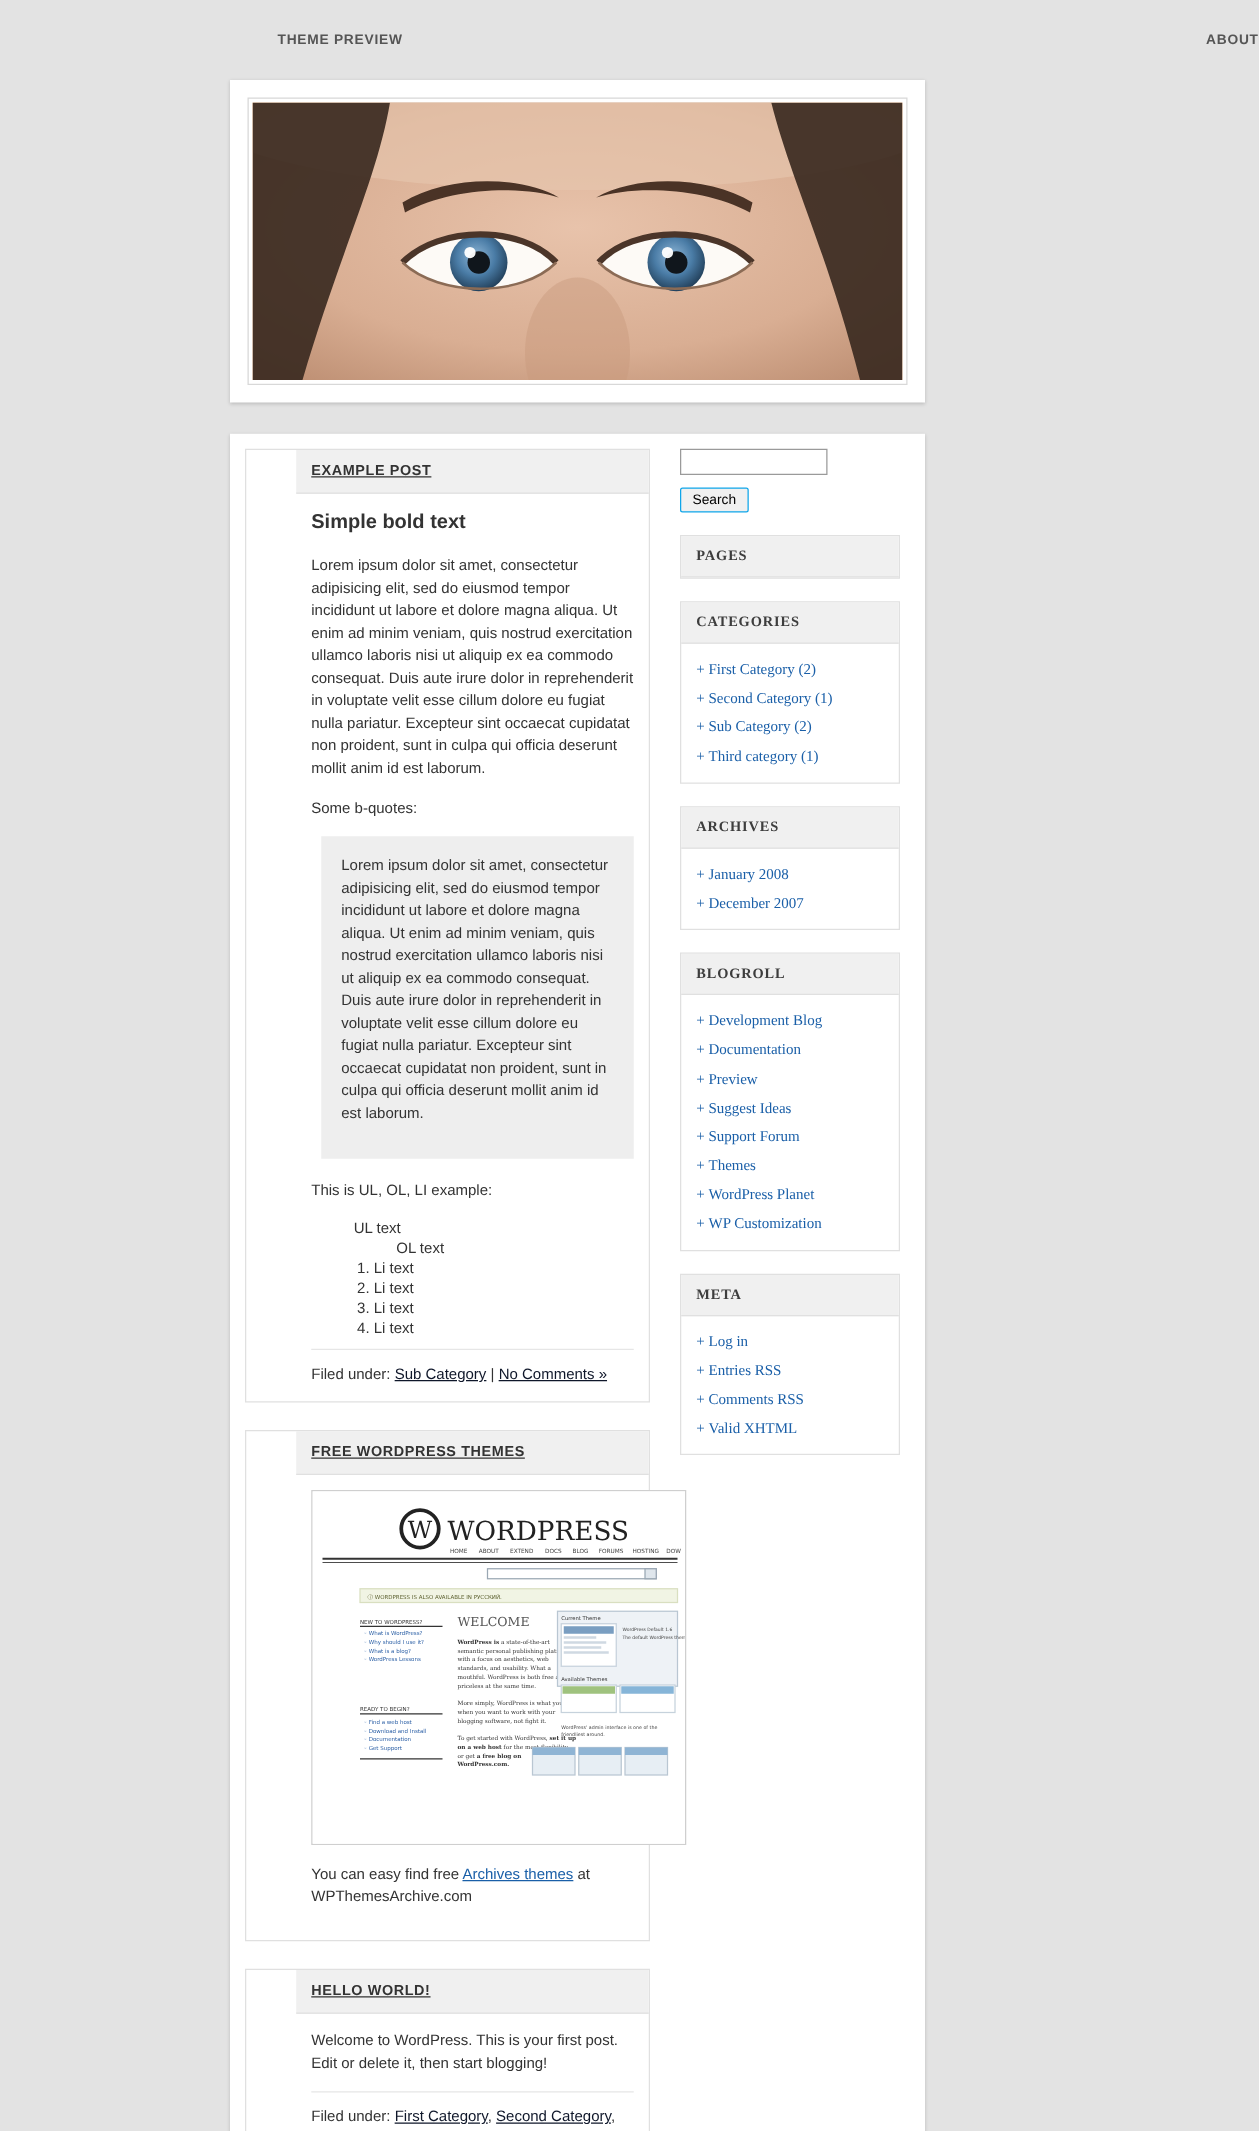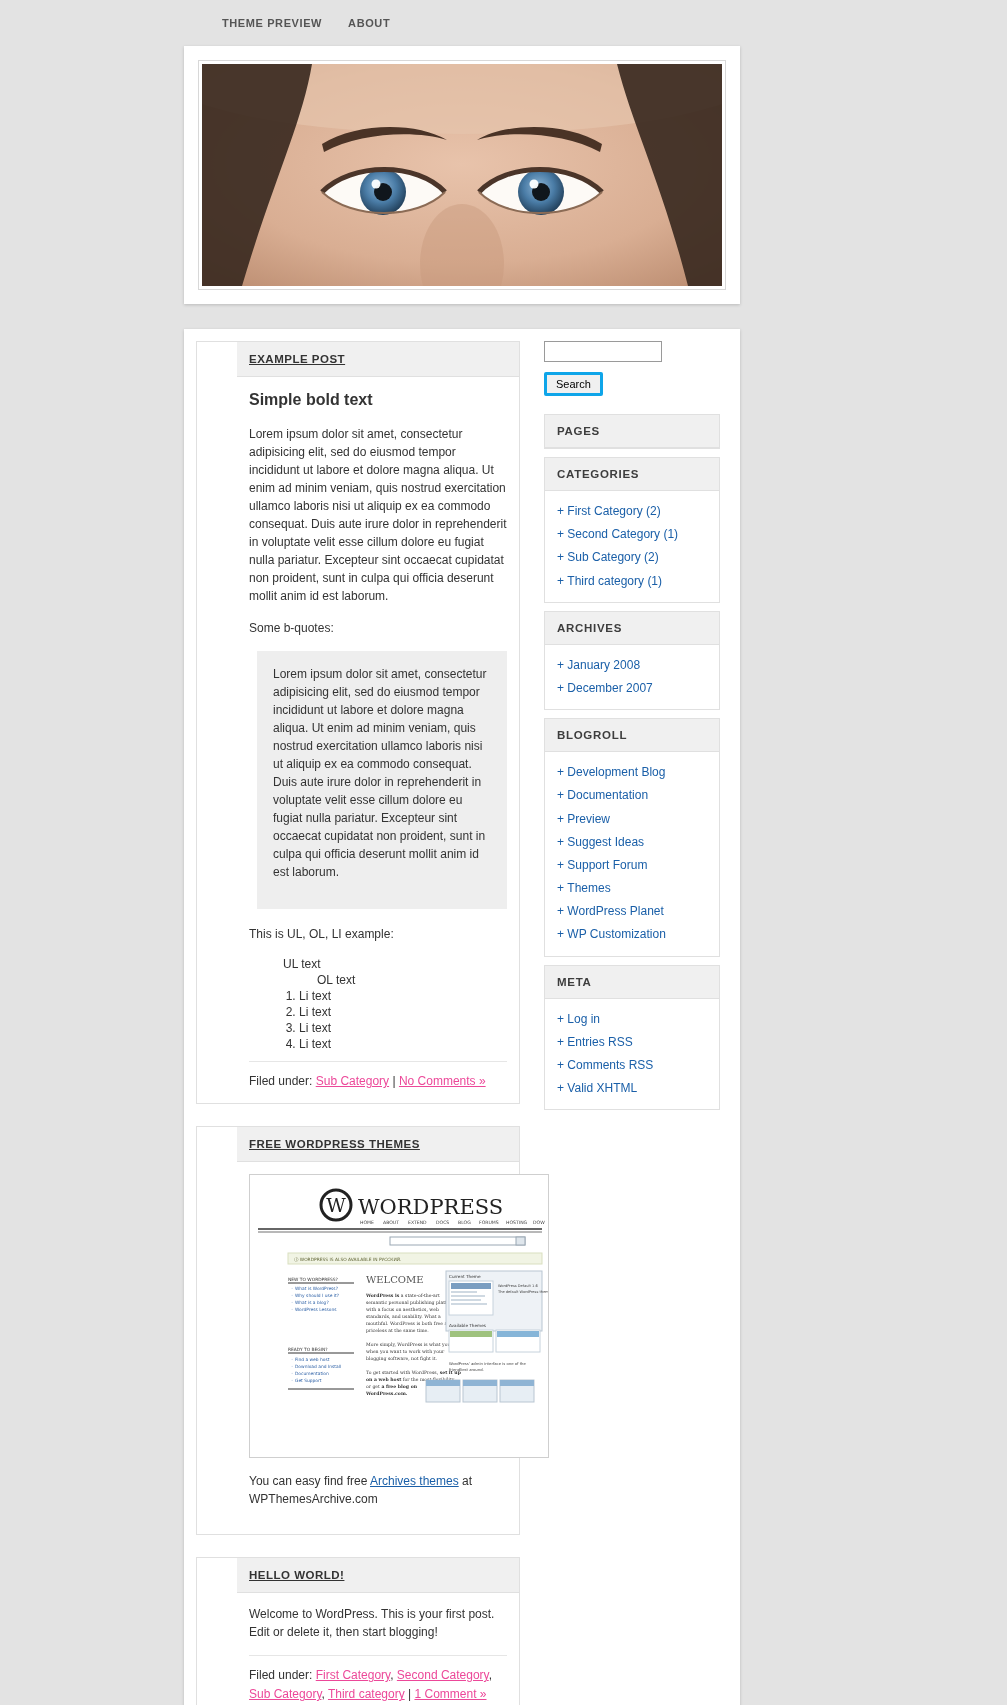--- a/index.html
+++ b/index.html
@@ -8,25 +8,26 @@
     background: #e3e3e3;
     font-family: "Liberation Sans", sans-serif;
     font-size: 12px;
     color: #333;
     width: 1007px;
   }
   .page { width: 1007px; margin: 0 auto; position: relative; }
 
   
   .topnav {
-    height: 46px;
+    height: 64px;
     display: flex;
     align-items: center;
     padding-left: 222px;
     gap: 26px;
+    justify-content: space-between;
   }
   .topnav a {
     text-decoration: none;
     color: #555;
     font-size: 11px;
     font-weight: bold;
     letter-spacing: .6px;
     text-transform: uppercase;
   }
 
@@ -98,21 +99,21 @@
   .list-demo ul > li { margin-bottom: 2px; }
   .list-demo ul ul { list-style: none; padding-left: 34px; }
   .list-demo ol { padding-left: 50px; margin-top: 2px; }
   .list-demo ol li { margin-bottom: 2px; }
   .meta-line {
     border-top: 1px solid #e6e6e6;
     padding-top: 10px;
     margin-top: 4px;
     line-height: 1.6;
   }
-  .meta-line a { color: #ec4899; }
+  .meta-line a { color: #0f172a; }
   a { color: #1a5fa8; }
 
   
   .wp-shot {
     border: 1px solid #cfcfcf;
     margin: 0 0 14px 0;
     background: #fff;
     width: 300px;
     height: 284px;
     overflow: hidden;
@@ -128,26 +129,26 @@
     border: 1px solid #9a9a9a;
     padding: 2px 4px;
     font-size: 11px;
     background: #fff;
     display: block;
   }
   .search-btn {
     margin-top: 10px;
     font-size: 11px;
     padding: 3px 9px;
-    border: 3px solid #0ea5e9;
+    border: 1px solid #0ea5e9;
     background: #f0f0f0;
     border-radius: 2px;
     font-family: "Liberation Sans", sans-serif;
   }
-  .widget { border: 1px solid #e0e0e0; margin-bottom: 8px; }
+  .widget { border: 1px solid #e0e0e0; margin-bottom: 18px; font-family: Liberation Serif, serif; }
   .widget-title {
     background: #f0f0f0;
     border-bottom: 1px solid #e0e0e0;
     padding: 10px 12px;
     font-size: 11.5px;
     font-weight: bold;
     letter-spacing: .7px;
     text-transform: uppercase;
     color: #3d3d3d;
   }

